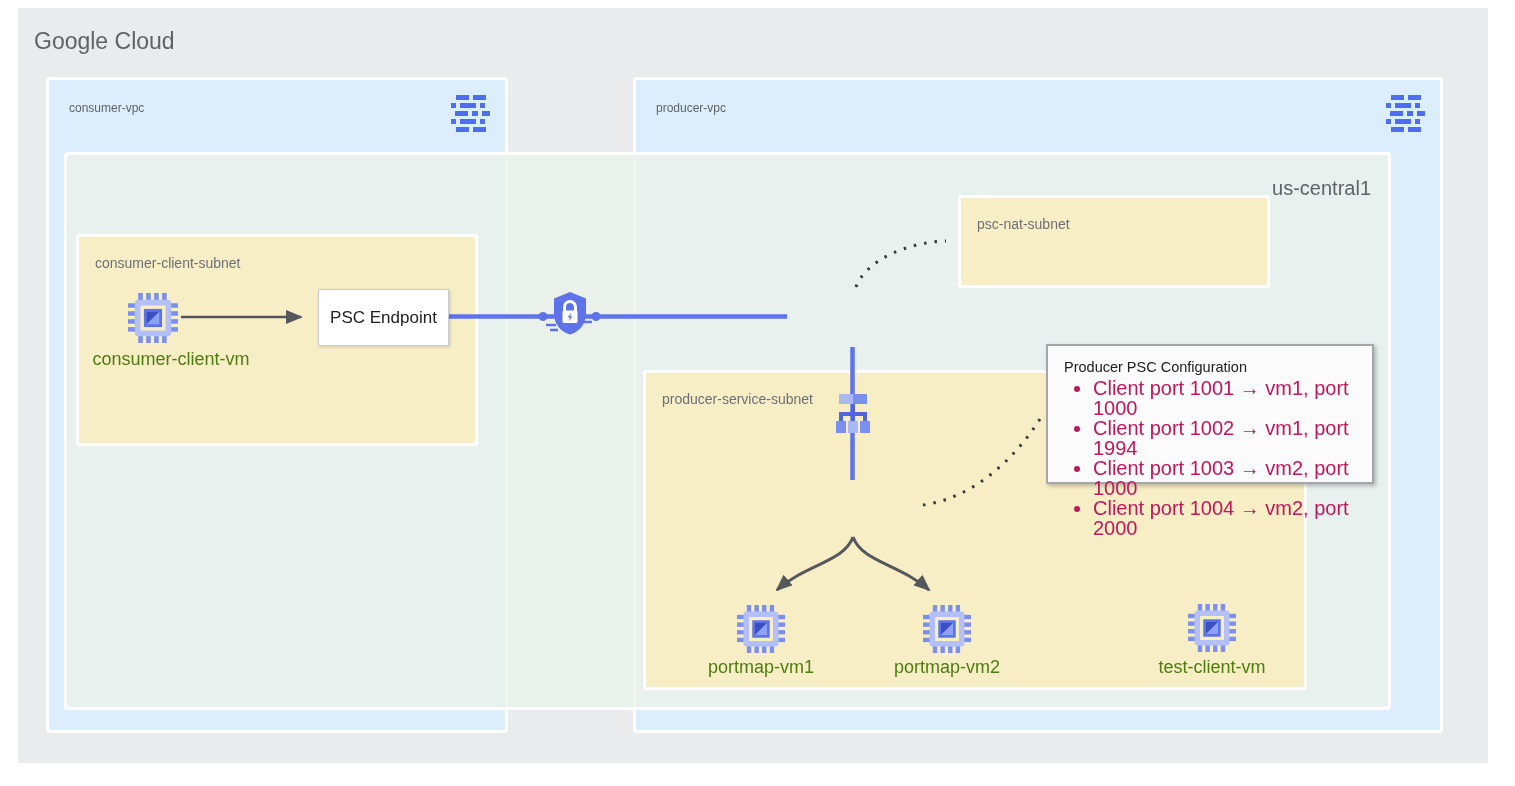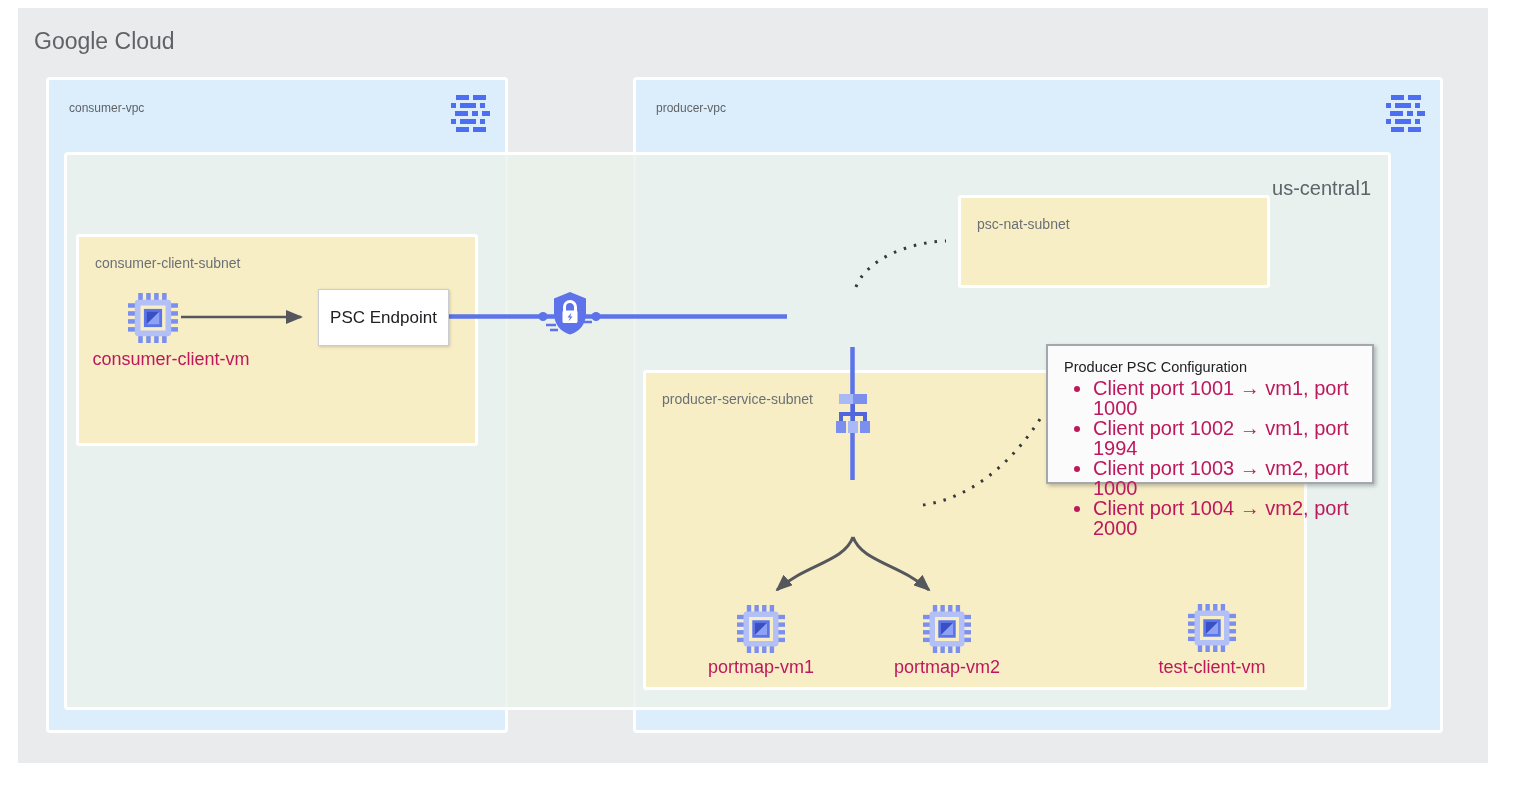--- a/index.html
+++ b/index.html
@@ -39,21 +39,21 @@
   .node-box{
     background:#ffffff;border:1px solid #c9cdd1;box-shadow:1px 1px 3px rgba(0,0,0,0.18);
     display:flex;align-items:center;justify-content:center;text-align:center;
     font-size:17px;color:#202124;line-height:22px;z-index:6;box-sizing:border-box;
   }
   .psc-endpoint{left:318px;top:289px;width:131px;height:57px;}
   .service-attachment{left:787px;top:289px;width:131px;height:58px;padding:0 8px;}
   .portmap-neg{left:787px;top:480px;width:131px;height:56px;}
 
   .node-icon{z-index:6;}
-  .node-label{font-size:18px;color:#be185d;text-align:center;width:220px;z-index:6;}
+  .node-label{font-size:18px;color:#4d7c0f;text-align:center;width:220px;z-index:6;}
 
   
   .config-box{
     left:1046px;top:344px;width:328px;height:140px;
     background:#fbfbfb;border:2px solid #a4a8ac;box-shadow:2px 2px 4px rgba(0,0,0,0.25);
     z-index:7;box-sizing:border-box;padding:13px 10px 10px 16px;
   }
   .config-title{font-size:14.5px;color:#202124;margin:0 0 3px 0;}
   .config-list{margin:0;padding-left:29px;}
   .config-list li{font-size:20px;color:#be185d;line-height:20px;}

